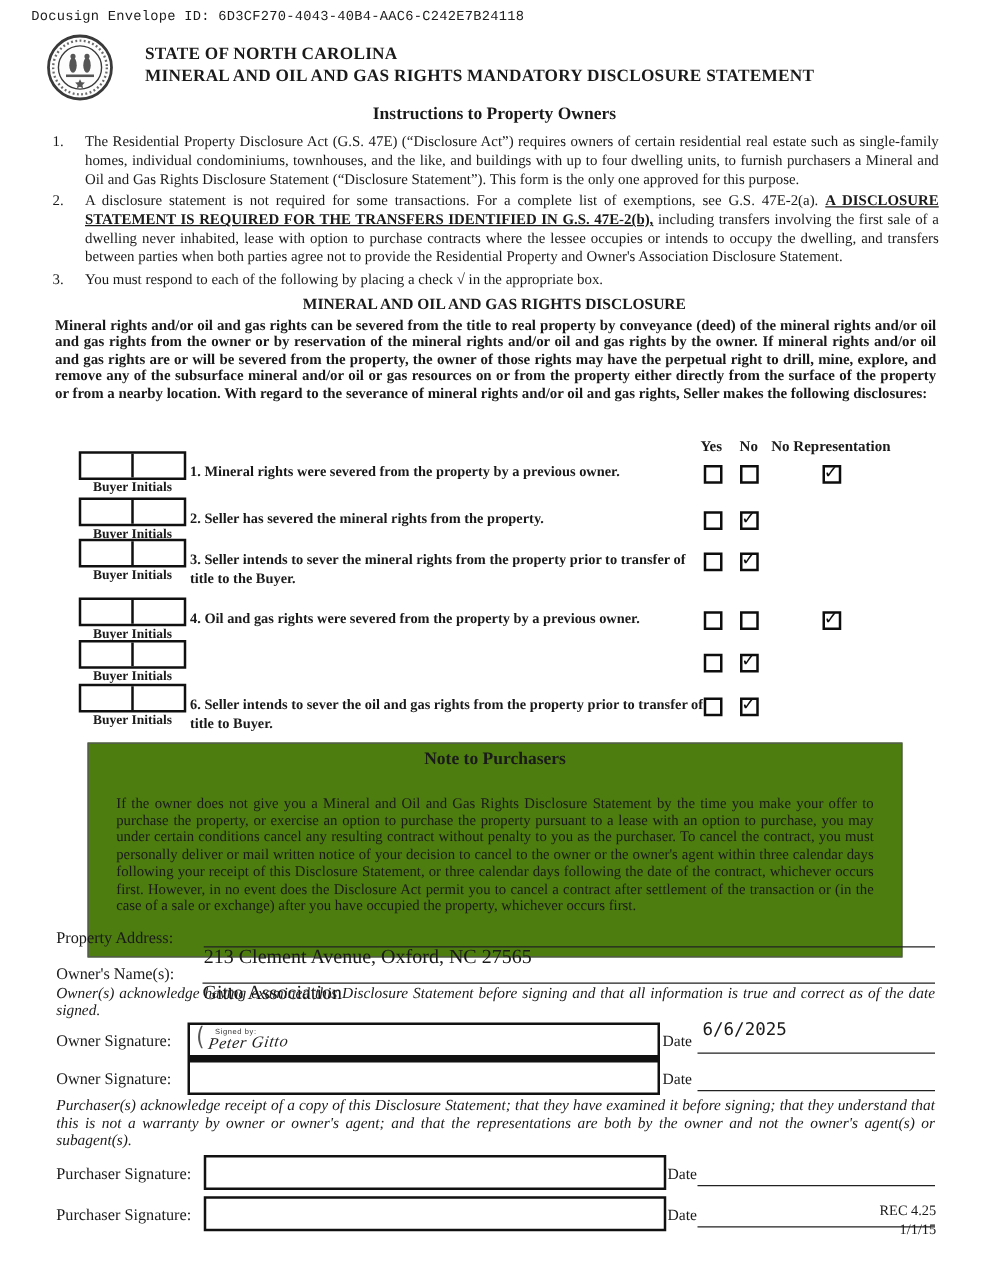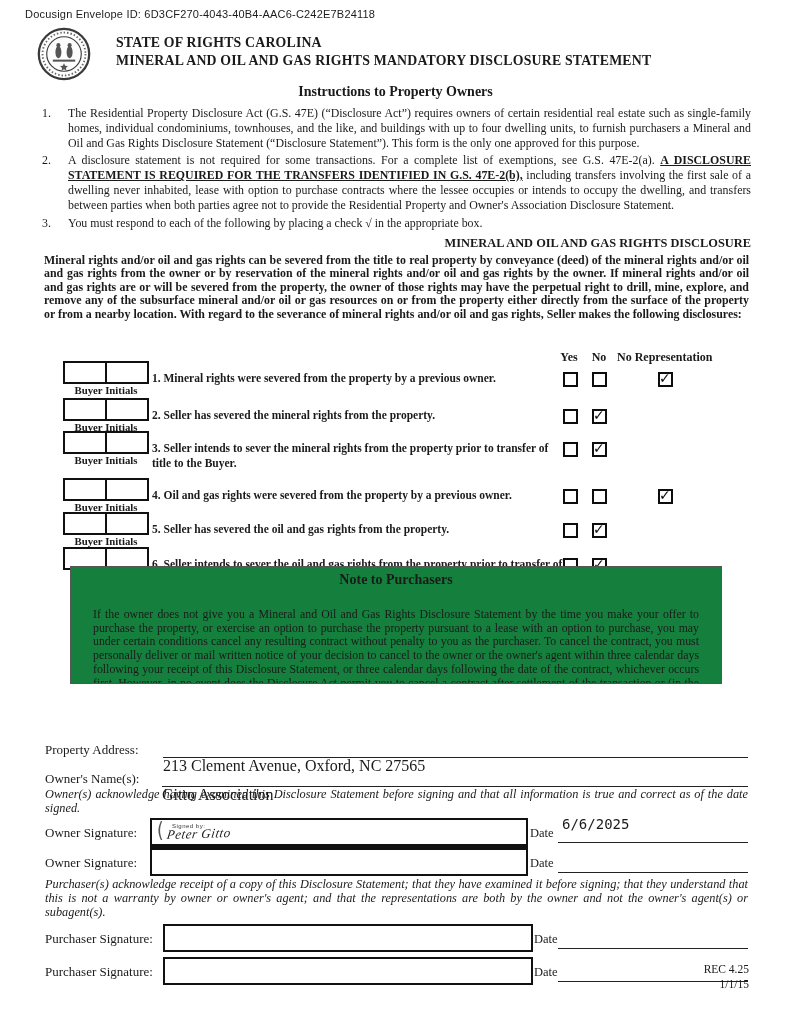--- a/index.html
+++ b/index.html
@@ -1,47 +1,47 @@
 <!DOCTYPE html>
 <html><head>
 <meta charset="utf-8">
 <style>
   html,body{margin:0;padding:0;background:#fff;}
   .page{position:relative;width:791px;height:1024px;background:#fff;color:#1a1a1a;
         font-family:"Liberation Serif",serif;overflow:hidden;}
-  .docusign{position:absolute;top:8px;left:25px;font-family:Liberation Sans, sans-serif;
+  .docusign{position:absolute;top:8px;left:25px;font-family:Liberation Mono, monospace;
         font-size:11px;color:#1c1c1c;letter-spacing:.2px;}
   .hdr{position:absolute;top:26px;left:36px;display:flex;}
   .seal{width:56px;height:56px;flex:0 0 56px;}
   .titles{margin-left:24px;padding-top:8px;font-weight:bold;font-size:13.8px;line-height:18px;letter-spacing:.2px;}
   .topblock{position:absolute;top:84px;left:40px;width:711px;}
   .instr-head{text-align:center;font-weight:bold;font-size:14px;margin-bottom:6px;}
   .item{display:flex;margin-bottom:3px;}
   .inum{width:26px;flex:0 0 26px;font-size:11.9px;padding-left:2px;}
   .itext{flex:1;text-align:justify;font-size:11.9px;line-height:14.8px;}
   .bu{font-weight:bold;text-decoration:underline;}
-  .disc-head{text-align:right;font-weight:bold;font-size:12.4px;margin:5px 0 3px;}
+  .disc-head{text-align:center;font-weight:bold;font-size:12.4px;margin:5px 0 3px;}
   .intro{font-weight:bold;text-align:justify;font-size:11.9px;line-height:13.6px;margin:0 2px 0 4px;}
   .colhead{position:absolute;top:350px;left:0;right:0;font-weight:bold;font-size:12px;}
   .colhead .hy{position:absolute;left:554px;width:30px;text-align:center;}
   .colhead .hn{position:absolute;left:584px;width:30px;text-align:center;}
   .colhead .hr{position:absolute;left:617px;}
   .mrow{position:absolute;left:0;right:0;height:40px;}
   .initials{position:absolute;left:63px;top:0;width:90px;}
   .ibox{display:flex;width:82px;height:19px;border:2px solid #101010;background:#fff;}
   .ibox .cell{flex:1;}
   .ibox .cell:first-child{border-right:2px solid #101010;}
   .ilabel{font-weight:bold;font-size:10.8px;text-align:center;width:86px;margin-top:0px;}
   .stmt{position:absolute;left:152px;top:10px;width:415px;font-weight:bold;font-size:11.5px;line-height:14.6px;}
   .cb{position:absolute;width:11px;height:11px;border:2px solid #0d0d0d;top:11px;background:#fff;}
   .cb.yes{left:563px;} .cb.no{left:592px;} .cb.nr{left:658px;}
   .cb[data-checked="true"]::after{content:"\2713";position:absolute;left:-1px;top:-4px;
         font-size:14px;font-weight:bold;font-family:"DejaVu Sans",sans-serif;color:#0d0d0d;}
-  .notebox{position:absolute;top:566px;left:70px;width:652px;height:118px;border:1.5px solid #555;
-        background:#15803d;overflow:hidden;box-sizing:border-box;}
+  .notebox{position:absolute;top:594px;left:70px;width:652px;height:172px;border:1.5px solid #555;
+        background:#4d7c0f;overflow:hidden;box-sizing:border-box;}
   .notetitle{text-align:center;font-weight:bold;font-size:14px;margin-top:5px;}
   .notebody{margin:20px 22px 0 22px;text-align:justify;font-size:11.8px;line-height:13.7px;}
   .frow{position:absolute;left:45px;right:43px;height:22px;}
   .flabel{position:absolute;left:0;top:2px;font-size:13px;}
   .fval{position:absolute;top:1px;font-size:16px;margin-top:16px;}
   .fline{position:absolute;border-bottom:1.3px solid #222;top:17px;}
   .ital{position:absolute;left:45px;width:703px;font-style:italic;font-size:12.3px;
         line-height:13.8px;text-align:justify;}
   .sigrow{position:absolute;left:0;right:0;height:30px;}
   .siglabel{position:absolute;left:45px;top:7px;font-size:13px;}
@@ -74,21 +74,21 @@
       <circle cx="30" cy="30" r="23" fill="none" stroke="#6a6a6a" stroke-width="2" stroke-dasharray="1.6 2.1"></circle>
       <circle cx="30" cy="30" r="18.5" fill="none" stroke="#3a3a3a" stroke-width="1.2"></circle>
       <ellipse cx="24" cy="28" rx="3.2" ry="6.5" fill="#555"></ellipse>
       <ellipse cx="36" cy="28" rx="3.2" ry="6.5" fill="#555"></ellipse>
       <circle cx="24" cy="20.5" r="2.2" fill="#555"></circle>
       <circle cx="36" cy="20.5" r="2.2" fill="#555"></circle>
       <rect x="18" y="36" width="24" height="2.2" fill="#555"></rect>
       <path d="M30 40 l1.3 2.6 2.9 .3 -2.1 2 .5 2.9 -2.6-1.4 -2.6 1.4 .5-2.9 -2.1-2 2.9-.3z" fill="#555"></path>
     </svg>
     <div class="titles">
-      <div>STATE OF RIGHTS CAROLINA</div>
+      <div>STATE OF NORTH CAROLINA</div>
       <div>MINERAL AND OIL AND GAS RIGHTS MANDATORY DISCLOSURE STATEMENT</div>
     </div>
   </div>
 
   <div class="topblock">
     <div class="instr-head">Instructions to Property Owners</div>
     <div class="item">
       <div class="inum">1.</div>
       <div class="itext">The Residential Property Disclosure Act (G.S. 47E) (“Disclosure Act”) requires owners of certain residential real estate such as single-family homes, individual condominiums, townhouses, and the like, and buildings with up to four dwelling units, to furnish purchasers a Mineral and Oil and Gas Rights Disclosure Statement (“Disclosure Statement”). This form is the only one approved for this purpose.</div>
     </div>
@@ -165,21 +165,20 @@
   </div>
 
   <div class="mrow" style="top:512px">
     <div class="initials">
       <div class="ibox">
           <div class="cell"></div>
           <div class="cell"></div>
         </div>
       <div class="ilabel">Buyer Initials</div>
     </div>
-    <div class="stmt">5. Seller has severed the oil and gas rights from the property.</div>
     <span class="cb yes" data-checked="false"></span>
     <span class="cb no" data-checked="true"></span>
   </div>
 
   <div class="mrow" style="top:547px">
     <div class="initials">
       <div class="ibox">
           <div class="cell"></div>
           <div class="cell"></div>
         </div>

